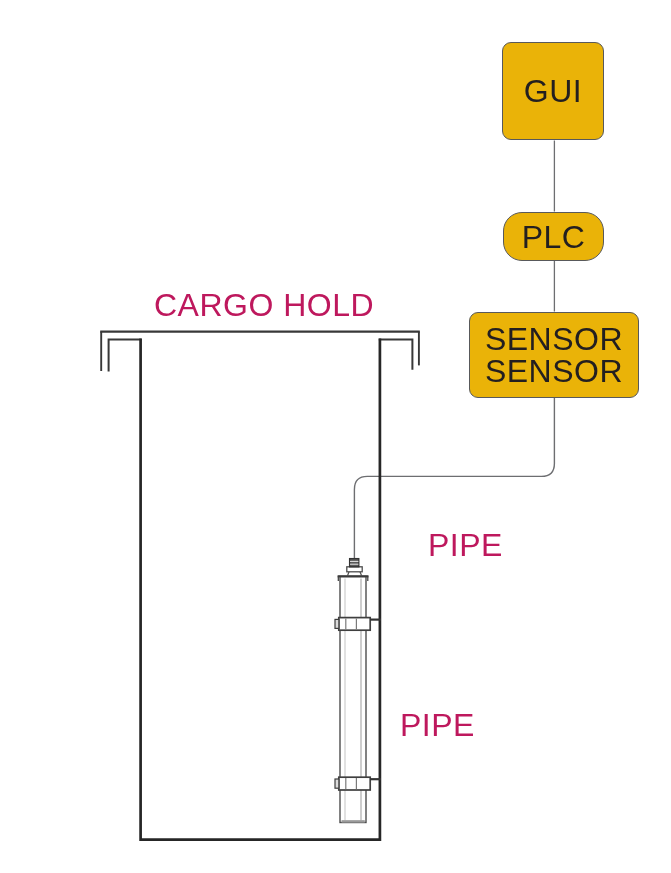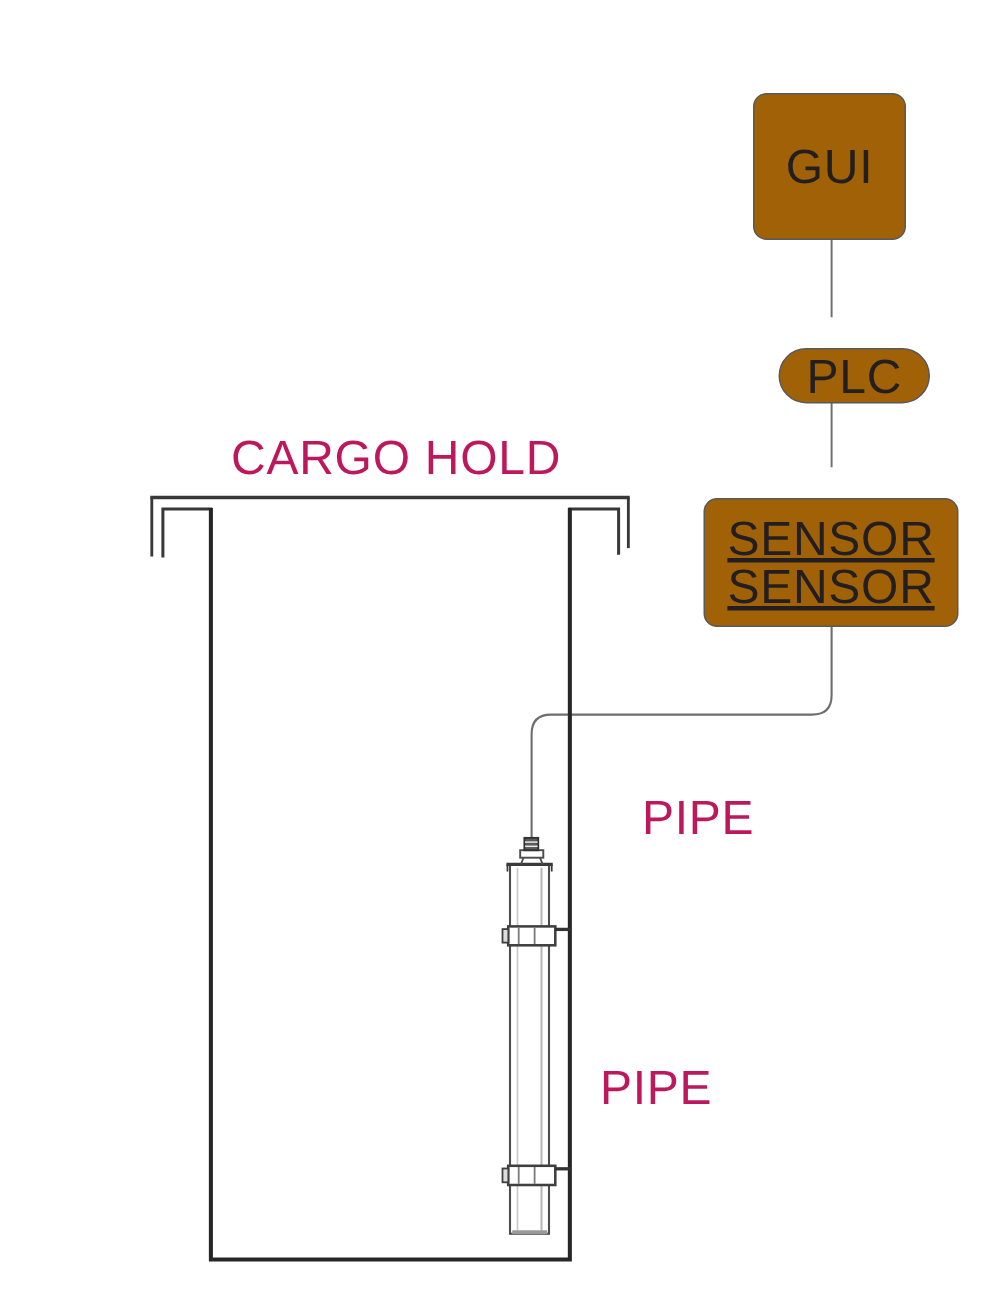--- a/index.html
+++ b/index.html
@@ -19,35 +19,34 @@
   .canvas svg.geometry {
     position: absolute;
     left: 0;
     top: 0;
   }
   .node-box {
     position: absolute;
     box-sizing: border-box;
     border: 1.5px solid #58595b;
     border-radius: 9px;
-    background: #a16207;
+    background: #eab308;
     display: flex;
     flex-direction: column;
     align-items: center;
     justify-content: center;
     font-size: 32px;
     letter-spacing: 0.5px;
     color: #231f20;
     line-height: 32px;
     text-align: center;
-    margin-top: 20px;
   }
   .box-gui  { left: 502px; top: 42px;  width: 102px; height: 98px; }
-  .box-plc  { left: 519px; top: 212px; width: 101px; height: 37px; border-radius: 19px; }
-  .box-sc   { left: 469px; top: 312px; width: 170px; height: 86px; text-decoration: underline; }
+  .box-plc  { left: 503px; top: 212px; width: 101px; height: 49px; border-radius: 19px; }
+  .box-sc   { left: 469px; top: 312px; width: 170px; height: 86px; }
   .diagram-label {
     position: absolute;
     font-size: 32px;
     line-height: 32px;
     letter-spacing: 0.5px;
     white-space: nowrap;
     color: #be185d;
   }
   .lbl-cargo-hold      { left: 154px; top: 289px; }
   .lbl-impulse-1       { left: 428px; top: 484px; }

